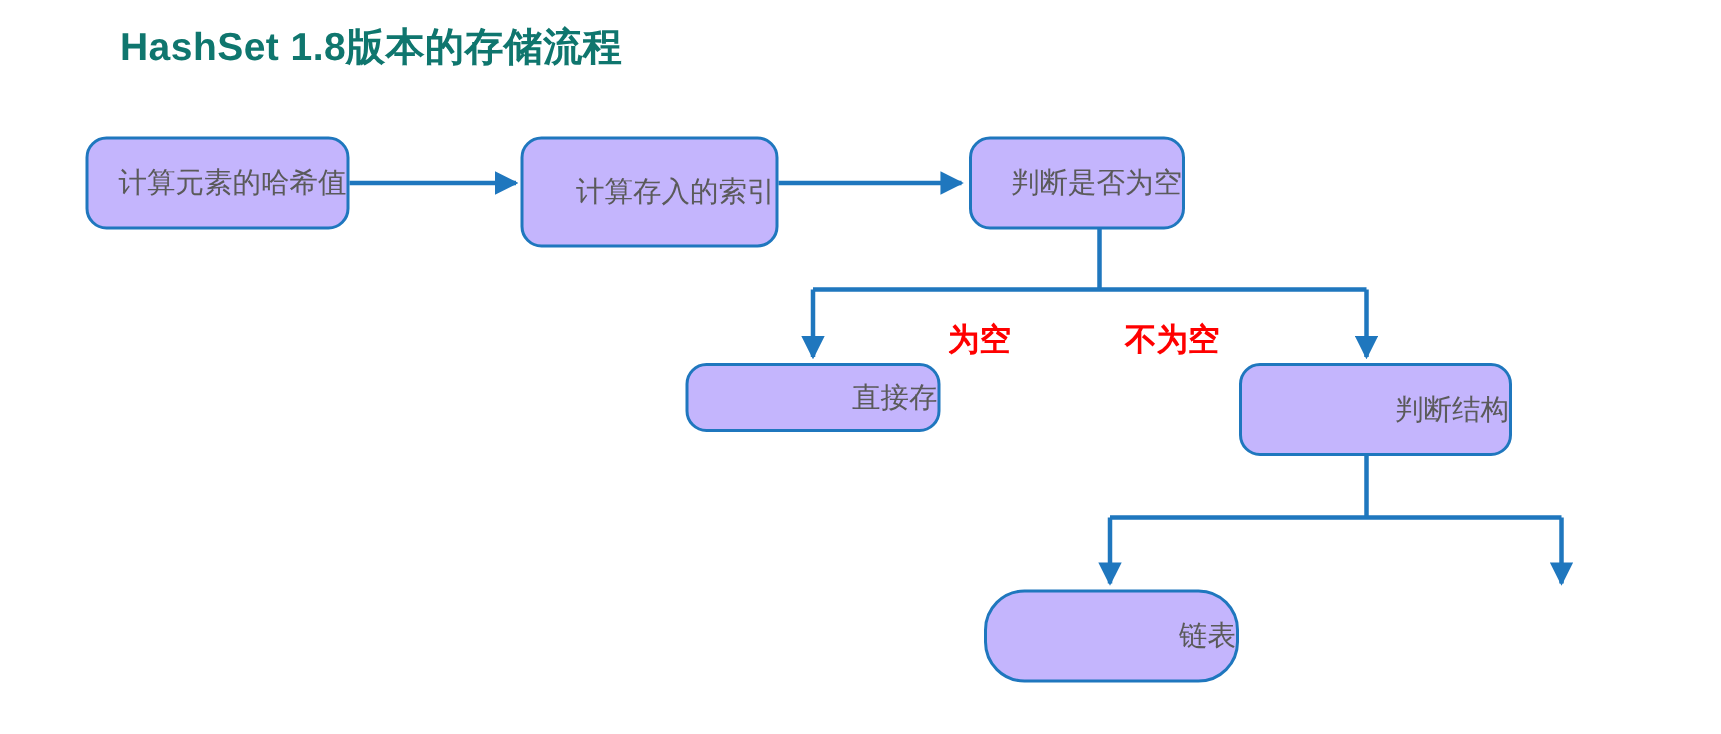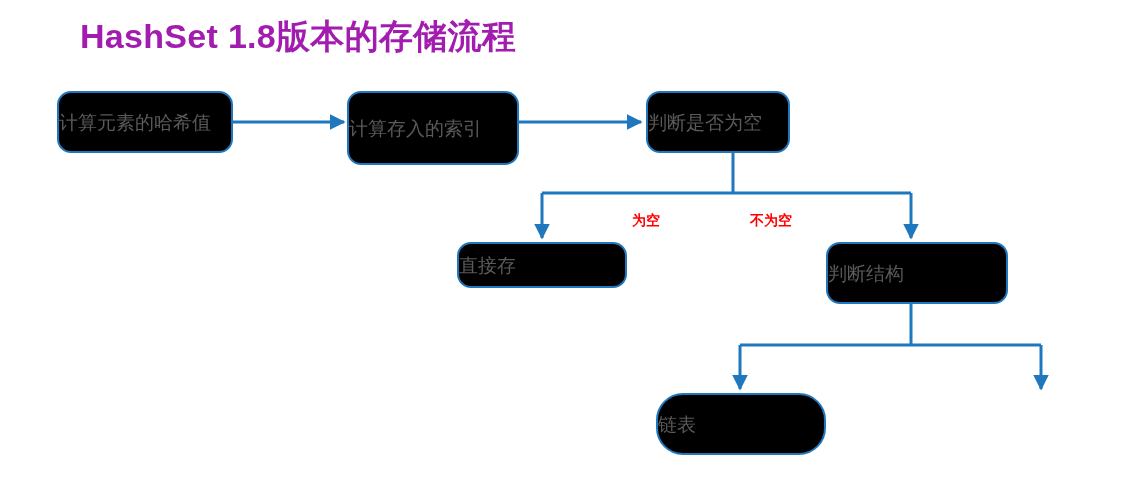--- a/index.html
+++ b/index.html
@@ -18,53 +18,53 @@
     position: absolute;
     left: 0;
     top: 0;
     width: 1147px;
     height: 489px;
   }
   .title {
     position: absolute;
     left: 80px;
     top: 14px;
-    font-size: 34px;
+    font-size: 26px;
     font-weight: bold;
-    color: #a21caf;
+    color: #0f766e;
     letter-spacing: 0.3px;
     white-space: nowrap;
   }
   svg.edges {
     position: absolute;
     left: 0;
     top: 0;
     width: 1147px;
     height: 489px;
     pointer-events: none;
   }
   .node {
     position: absolute;
     box-sizing: border-box;
     border: 2.5px solid #1f77be;
     border-radius: 14px;
-    background: #000000;
+    background: #c4b5fd;
     display: flex;
     align-items: center;
-    justify-content: flex-start;
+    justify-content: flex-end;
     color: #5a5a5a;
     font-size: 19px;
     line-height: 1;
     white-space: nowrap;
   }
   .edge-label {
     position: absolute;
     color: #ff0000;
     font-weight: bold;
-    font-size: 14px;
+    font-size: 21px;
     white-space: nowrap;
   }
 </style>
 </head>
 <body>
 
 <div id="canvas">
 
   <div class="title">HashSet 1.8版本的存储流程</div>
 

